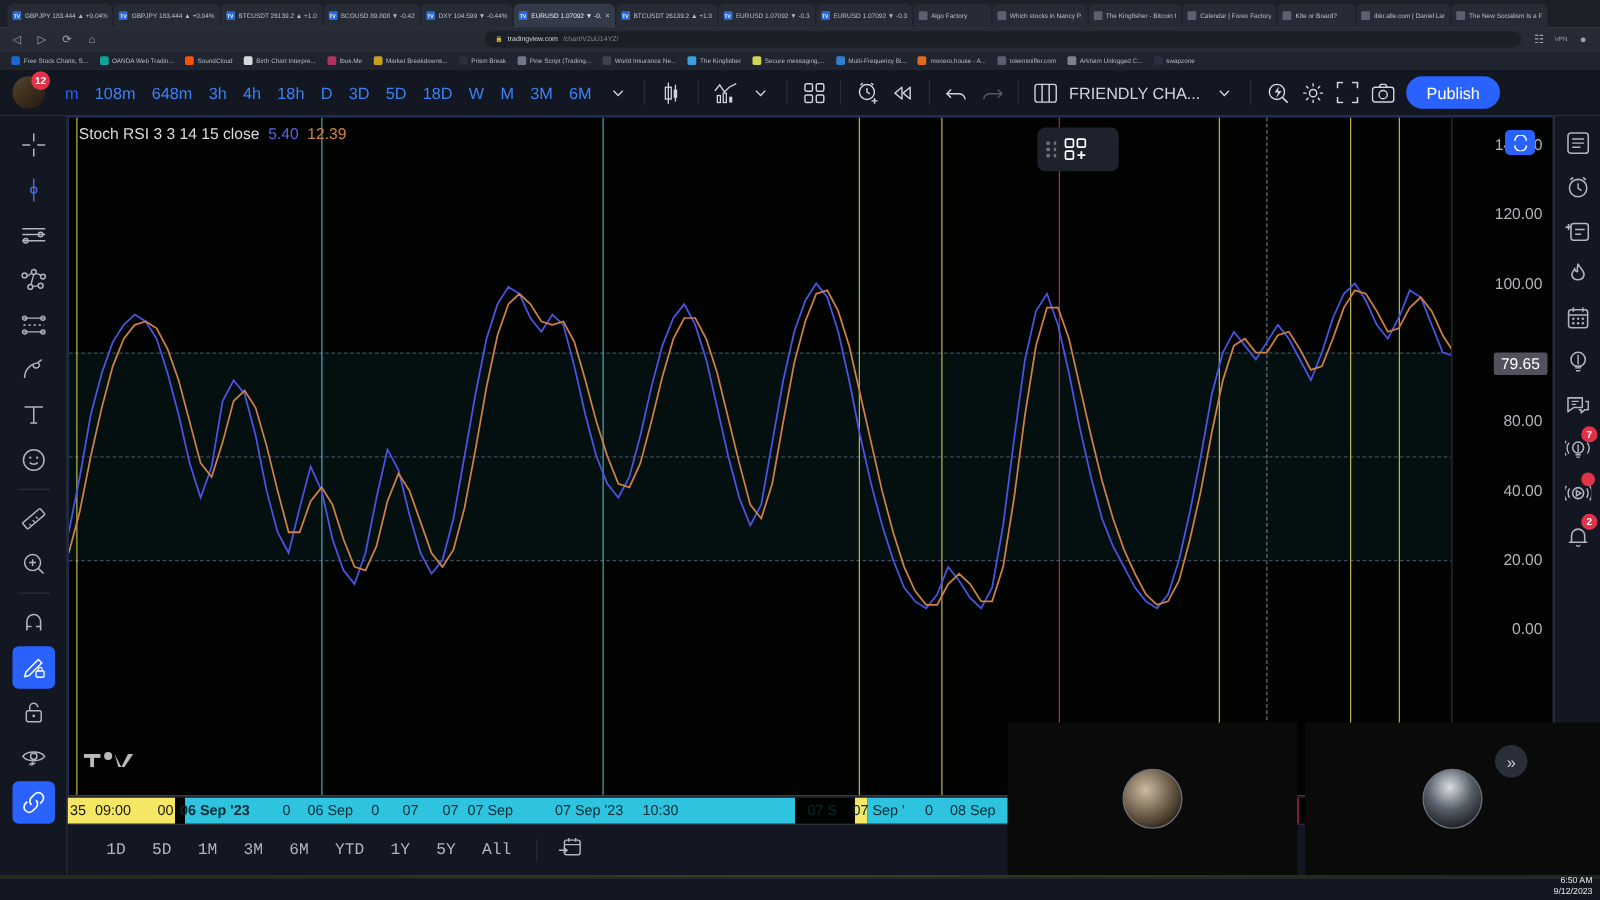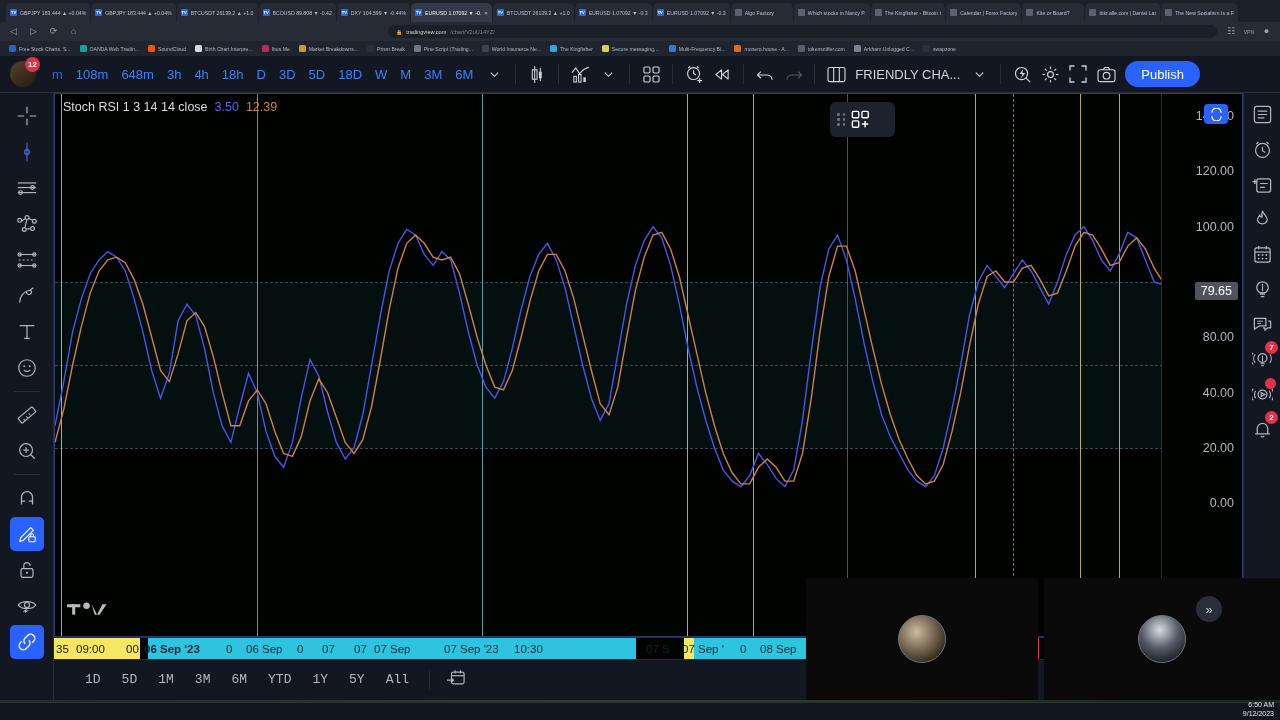--- a/index.html
+++ b/index.html
@@ -650,22 +650,22 @@
           <svg width="22" height="22" viewBox="0 0 24 24">
             <path d="M10 14 a4.5 4.5 0 0 1 0-6.4 l2.8-2.8 a4.5 4.5 0 0 1 6.4 6.4 l-1.6 1.6" fill="none" stroke="#fff" stroke-width="1.5"></path>
             <path d="M14 10 a4.5 4.5 0 0 1 0 6.4 l-2.8 2.8 a4.5 4.5 0 0 1-6.4-6.4 l1.6-1.6" fill="none" stroke="#fff" stroke-width="1.5"></path>
           </svg>
         </div>
       </div>
 
       <div class="pane">
         <div class="plot" id="plot">
           <div class="legend">
-            <span>Stoch RSI 1 3 14 14 close</span>
-            <span class="v1">3.50</span>
+            <span>Stoch RSI 3 3 14 15 close</span>
+            <span class="v1">5.40</span>
             <span class="v2">12.39</span>
           </div>
         <div class="band" style="top: 188.041px; height: 165.918px;"></div>
             <div class="hline" style="top: 188.041px;"></div>
             <div class="hline" style="top: 271px;"></div>
             <div class="hline" style="top: 353.959px;"></div>
             <div class="vline" style="left: 5.54px; background: rgb(245, 230, 99); opacity: 0.75;"></div>
             <div class="vline" style="left: 201.656px; background: rgb(95, 212, 232); opacity: 0.75;"></div>
             <div class="vline" style="left: 426.58px; background: rgb(95, 212, 232); opacity: 0.75;"></div>
             <div class="vline" style="left: 631.56px; background: rgb(245, 230, 99); opacity: 0.75;"></div>

